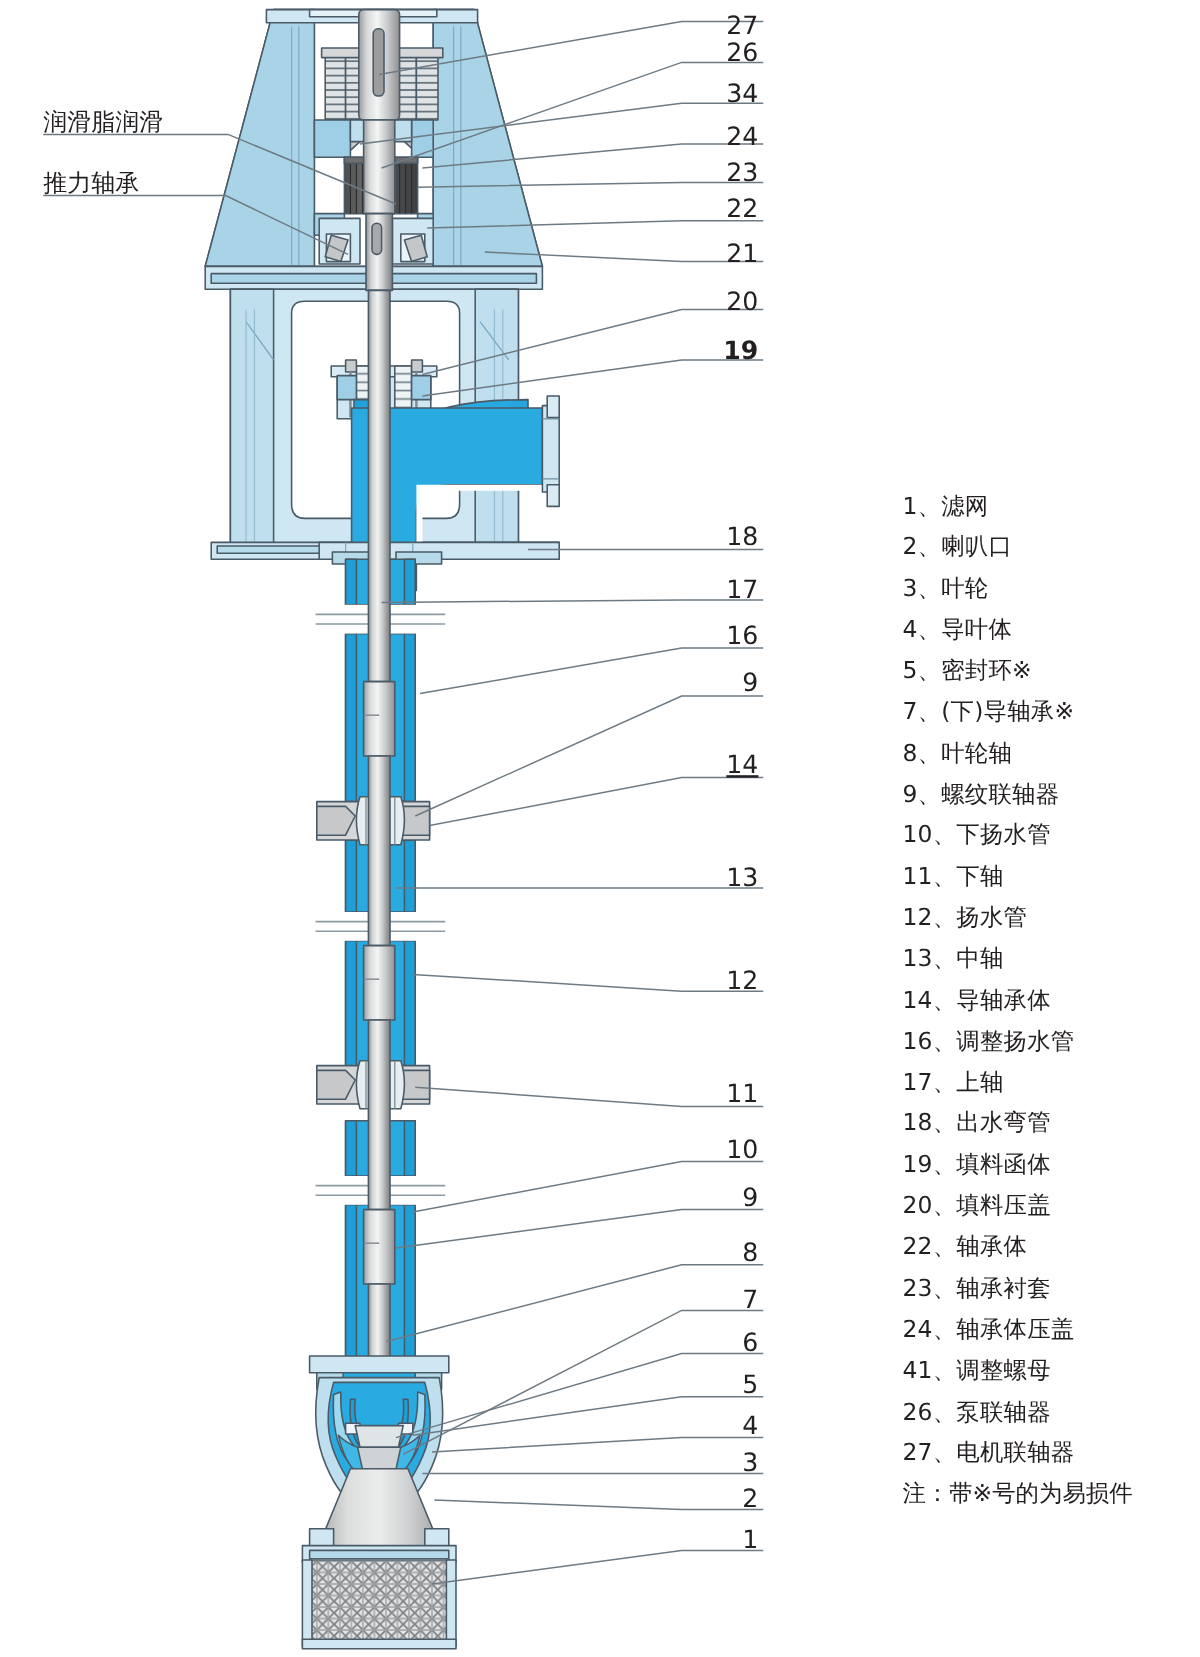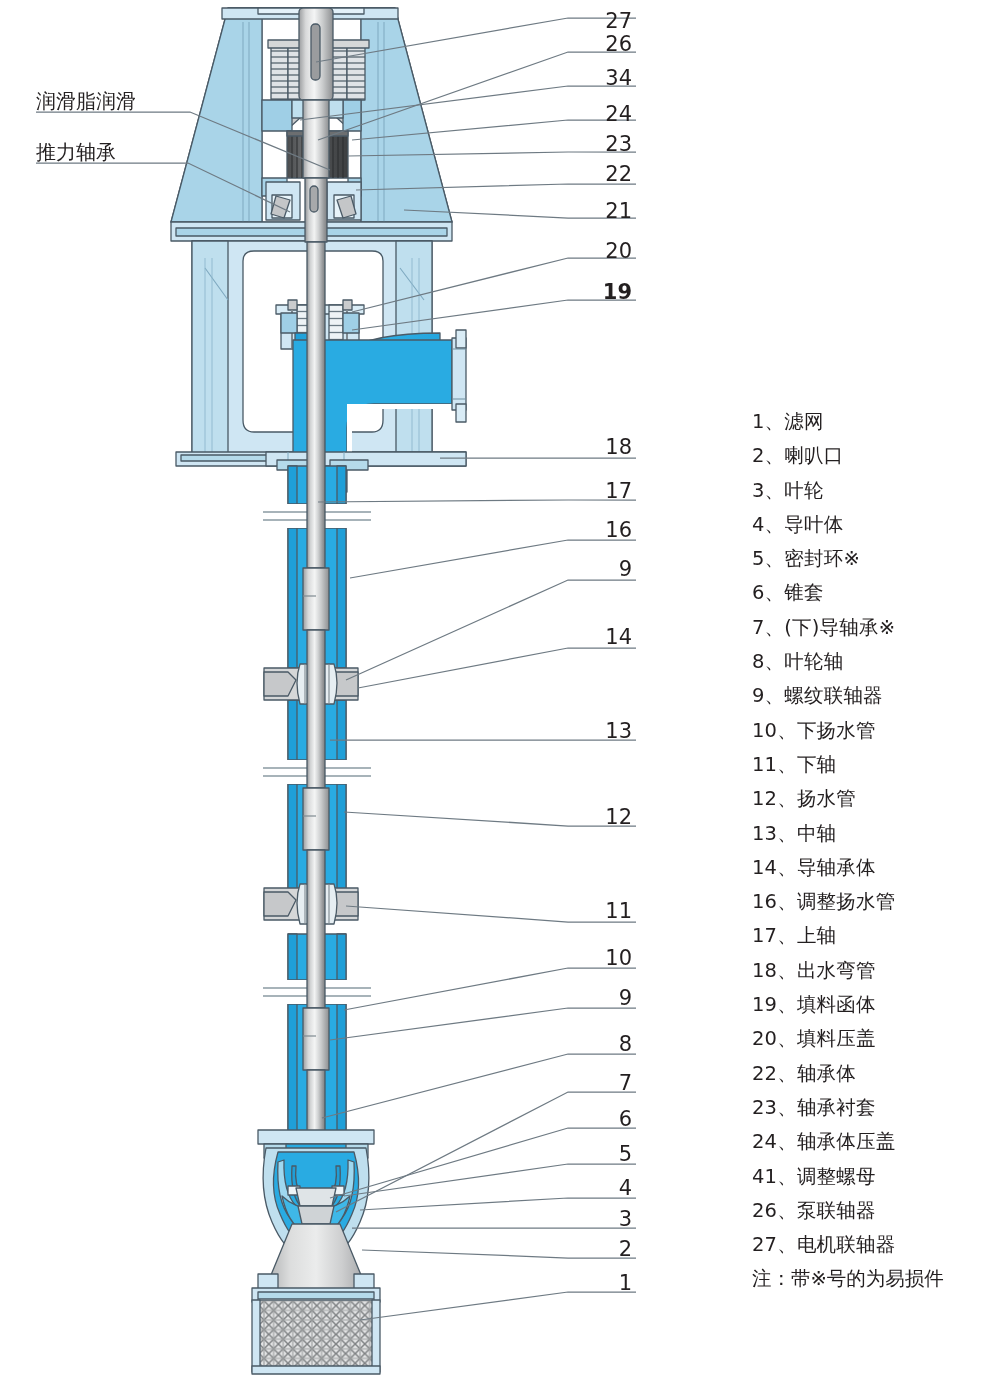--- a/index.html
+++ b/index.html
@@ -358,21 +358,21 @@
       <div class="numlabel" style="left: 592px; top: 102px;">24</div>
       <div class="numlabel" style="left: 592px; top: 132px;">23</div>
       <div class="numlabel" style="left: 592px; top: 162px;">22</div>
       <div class="numlabel" style="left: 592px; top: 199px;">21</div>
       <div class="numlabel" style="left: 592px; top: 239px;">20</div>
       <div class="numlabel" style="left: 592px; top: 280px; font-weight: bold;">19</div>
       <div class="numlabel" style="left: 592px; top: 435px;">18</div>
       <div class="numlabel" style="left: 592px; top: 479px;">17</div>
       <div class="numlabel" style="left: 592px; top: 518px;">16</div>
       <div class="numlabel" style="left: 592px; top: 557px;">9</div>
-      <div class="numlabel" style="left: 592px; top: 625px;">14</div>
+      <div class="numlabel" style="left: 592px; top: 625px; text-decoration: underline;">14</div>
       <div class="numlabel" style="left: 592px; top: 719px;">13</div>
       <div class="numlabel" style="left: 592px; top: 805px;">12</div>
       <div class="numlabel" style="left: 592px; top: 899px;">11</div>
       <div class="numlabel" style="left: 592px; top: 946px;">10</div>
       <div class="numlabel" style="left: 592px; top: 986px;">9</div>
       <div class="numlabel" style="left: 592px; top: 1032px;">8</div>
       <div class="numlabel" style="left: 592px; top: 1071px;">7</div>
       <div class="numlabel" style="left: 592px; top: 1107px;">6</div>
       <div class="numlabel" style="left: 592px; top: 1142px;">5</div>
       <div class="numlabel" style="left: 592px; top: 1176px;">4</div>
@@ -381,21 +381,20 @@
       <div class="numlabel" style="left: 592px; top: 1271px;">1</div>
     </div>
 
   <div class="legend">
     <div id="legend-rows">
         <div class="legend-row">1、滤网</div>
         <div class="legend-row">2、喇叭口</div>
         <div class="legend-row">3、叶轮</div>
         <div class="legend-row">4、导叶体</div>
         <div class="legend-row">5、密封环※</div>
-        <div class="legend-row">6、锥套</div>
         <div class="legend-row">7、(下)导轴承※</div>
         <div class="legend-row">8、叶轮轴</div>
         <div class="legend-row">9、螺纹联轴器</div>
         <div class="legend-row">10、下扬水管</div>
         <div class="legend-row">11、下轴</div>
         <div class="legend-row">12、扬水管</div>
         <div class="legend-row">13、中轴</div>
         <div class="legend-row">14、导轴承体</div>
         <div class="legend-row">16、调整扬水管</div>
         <div class="legend-row">17、上轴</div>

